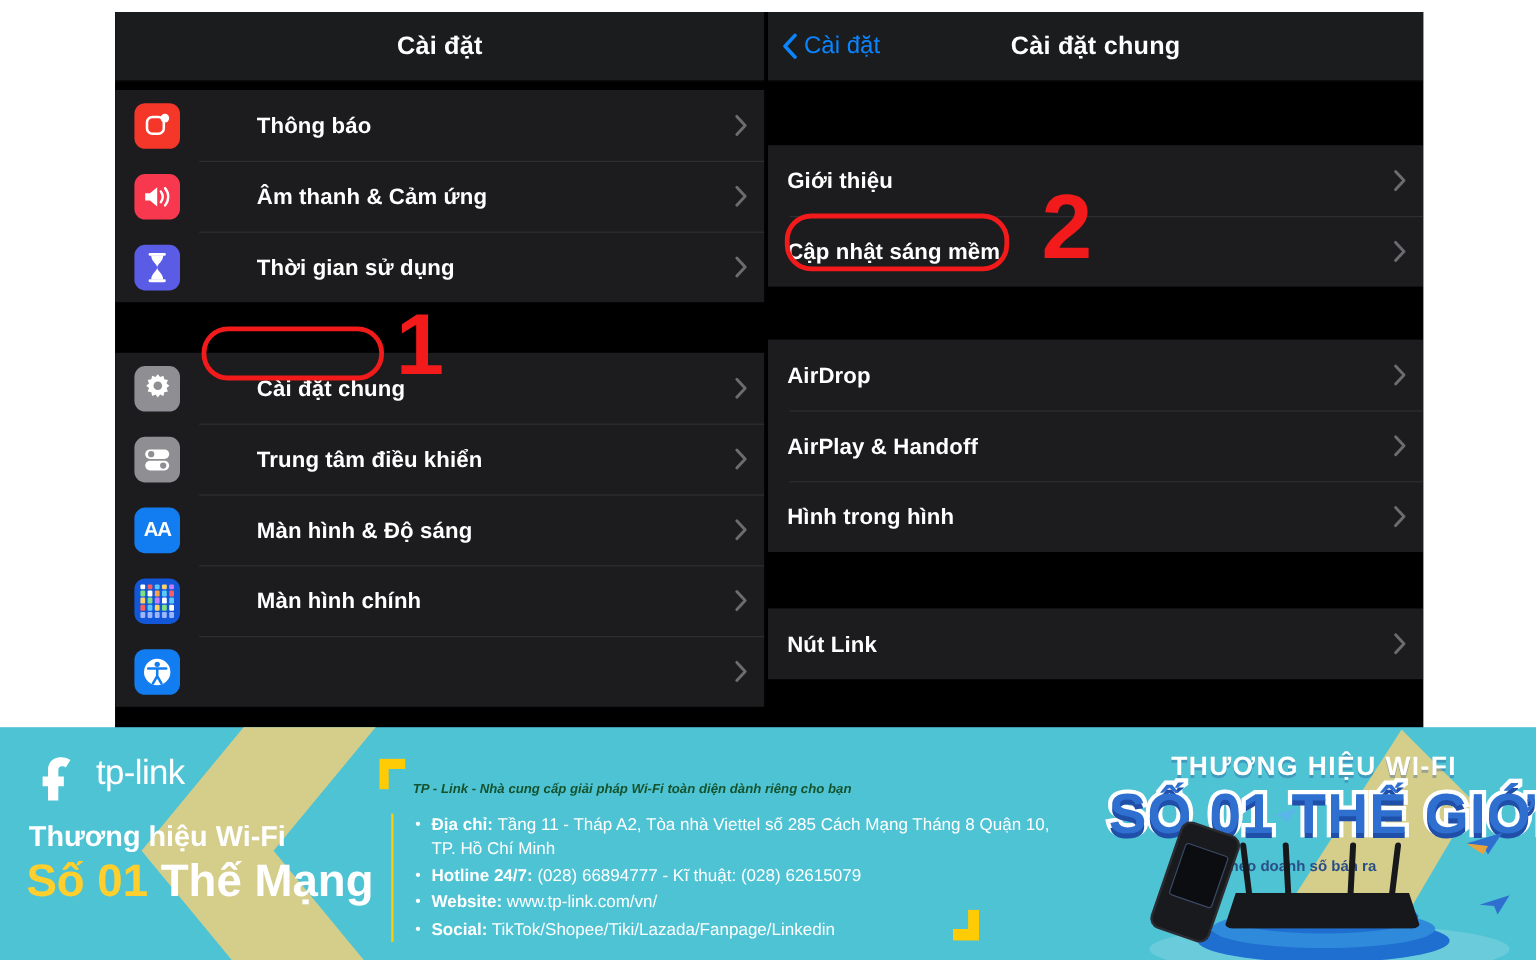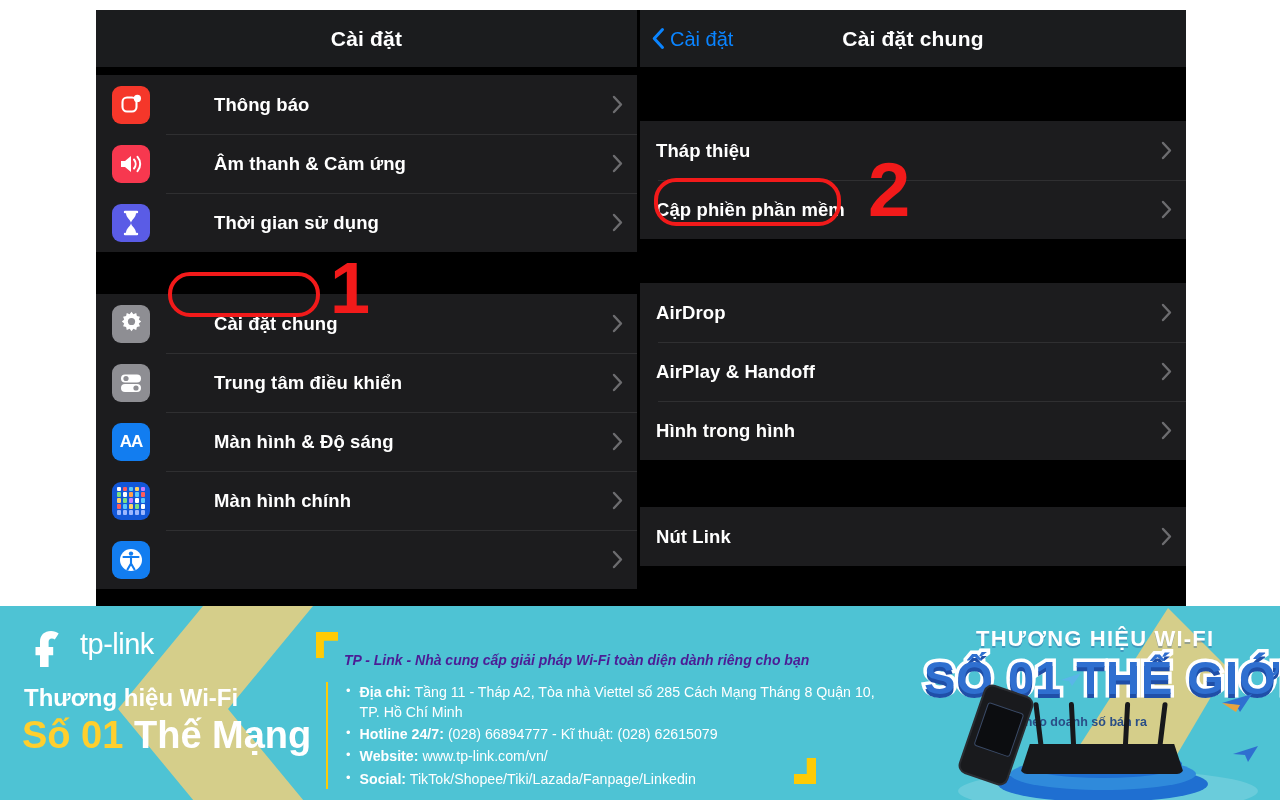--- a/index.html
+++ b/index.html
@@ -109,21 +109,21 @@
   .bn-l2 .y { color: #ffcf2d; }
   .bn-l2 .w { color: #fff; }
 
   .bn-mid { position: absolute; left: 316px; top: 12px; width: 560px; }
   .corner-tl {
     position: absolute; left: 0px; top: 14px; width: 22px; height: 26px;
     background: #ffcb05;
     clip-path: polygon(0 0, 100% 0, 100% 34%, 36% 34%, 36% 100%, 0 100%);
   }
   .bn-tag {
-    color: #4c1d95; font-size: 14px; font-style: italic; font-weight: 600;
+    color: #14532d; font-size: 11px; font-style: italic; font-weight: 600;
     margin: 34px 0 0 28px; white-space: nowrap;
   }
   .bn-list { margin: 14px 0 0 10px; padding-left: 18px; border-left: 2px solid #ffcb05; }
   .bn-li { display: flex; gap: 9px; color: #fff; font-size: 14.2px; line-height: 1.42; margin-bottom: 2px; }
   .bn-li .dot { flex: 0 0 auto; font-size: 13px; line-height: 1.42; }
   .bn-li b { font-weight: bold; }
 
   .bn-right { position: absolute; right: 12px; top: 10px; width: 400px; height: 190px; }
   .br-h1 {
     position: absolute; left: 108px; top: 10px;
@@ -348,27 +348,27 @@
             </svg>
           <span>Cài đặt</span>
         </div>
         <div class="nav-title">Cài đặt chung</div>
       </div>
 
       <div class="spacer-black" style="height:53px"></div>
 
       <div class="group">
         <div class="row no-icon">
-          <span class="row-label">Tháp thiệu</span>
-          <svg class="chev" viewBox="0 0 11 19">
-              <polyline points="2,2 9,9.5 2,17" fill="none" stroke="#aeaeb2" stroke-width="2.4" stroke-linecap="round" stroke-linejoin="round"></polyline>
-            </svg>
-        </div>
-        <div class="row no-icon">
-          <span class="row-label">Cập phiền phần mềm</span>
+          <span class="row-label">Giới thiệu</span>
+          <svg class="chev" viewBox="0 0 11 19">
+              <polyline points="2,2 9,9.5 2,17" fill="none" stroke="#aeaeb2" stroke-width="2.4" stroke-linecap="round" stroke-linejoin="round"></polyline>
+            </svg>
+        </div>
+        <div class="row no-icon">
+          <span class="row-label">Cập nhật sáng mềm</span>
           <svg class="chev" viewBox="0 0 11 19">
               <polyline points="2,2 9,9.5 2,17" fill="none" stroke="#aeaeb2" stroke-width="2.4" stroke-linecap="round" stroke-linejoin="round"></polyline>
             </svg>
         </div>
       </div>
 
       <div class="spacer-black" style="height:44px"></div>
 
       <div class="group">
         <div class="row no-icon">

